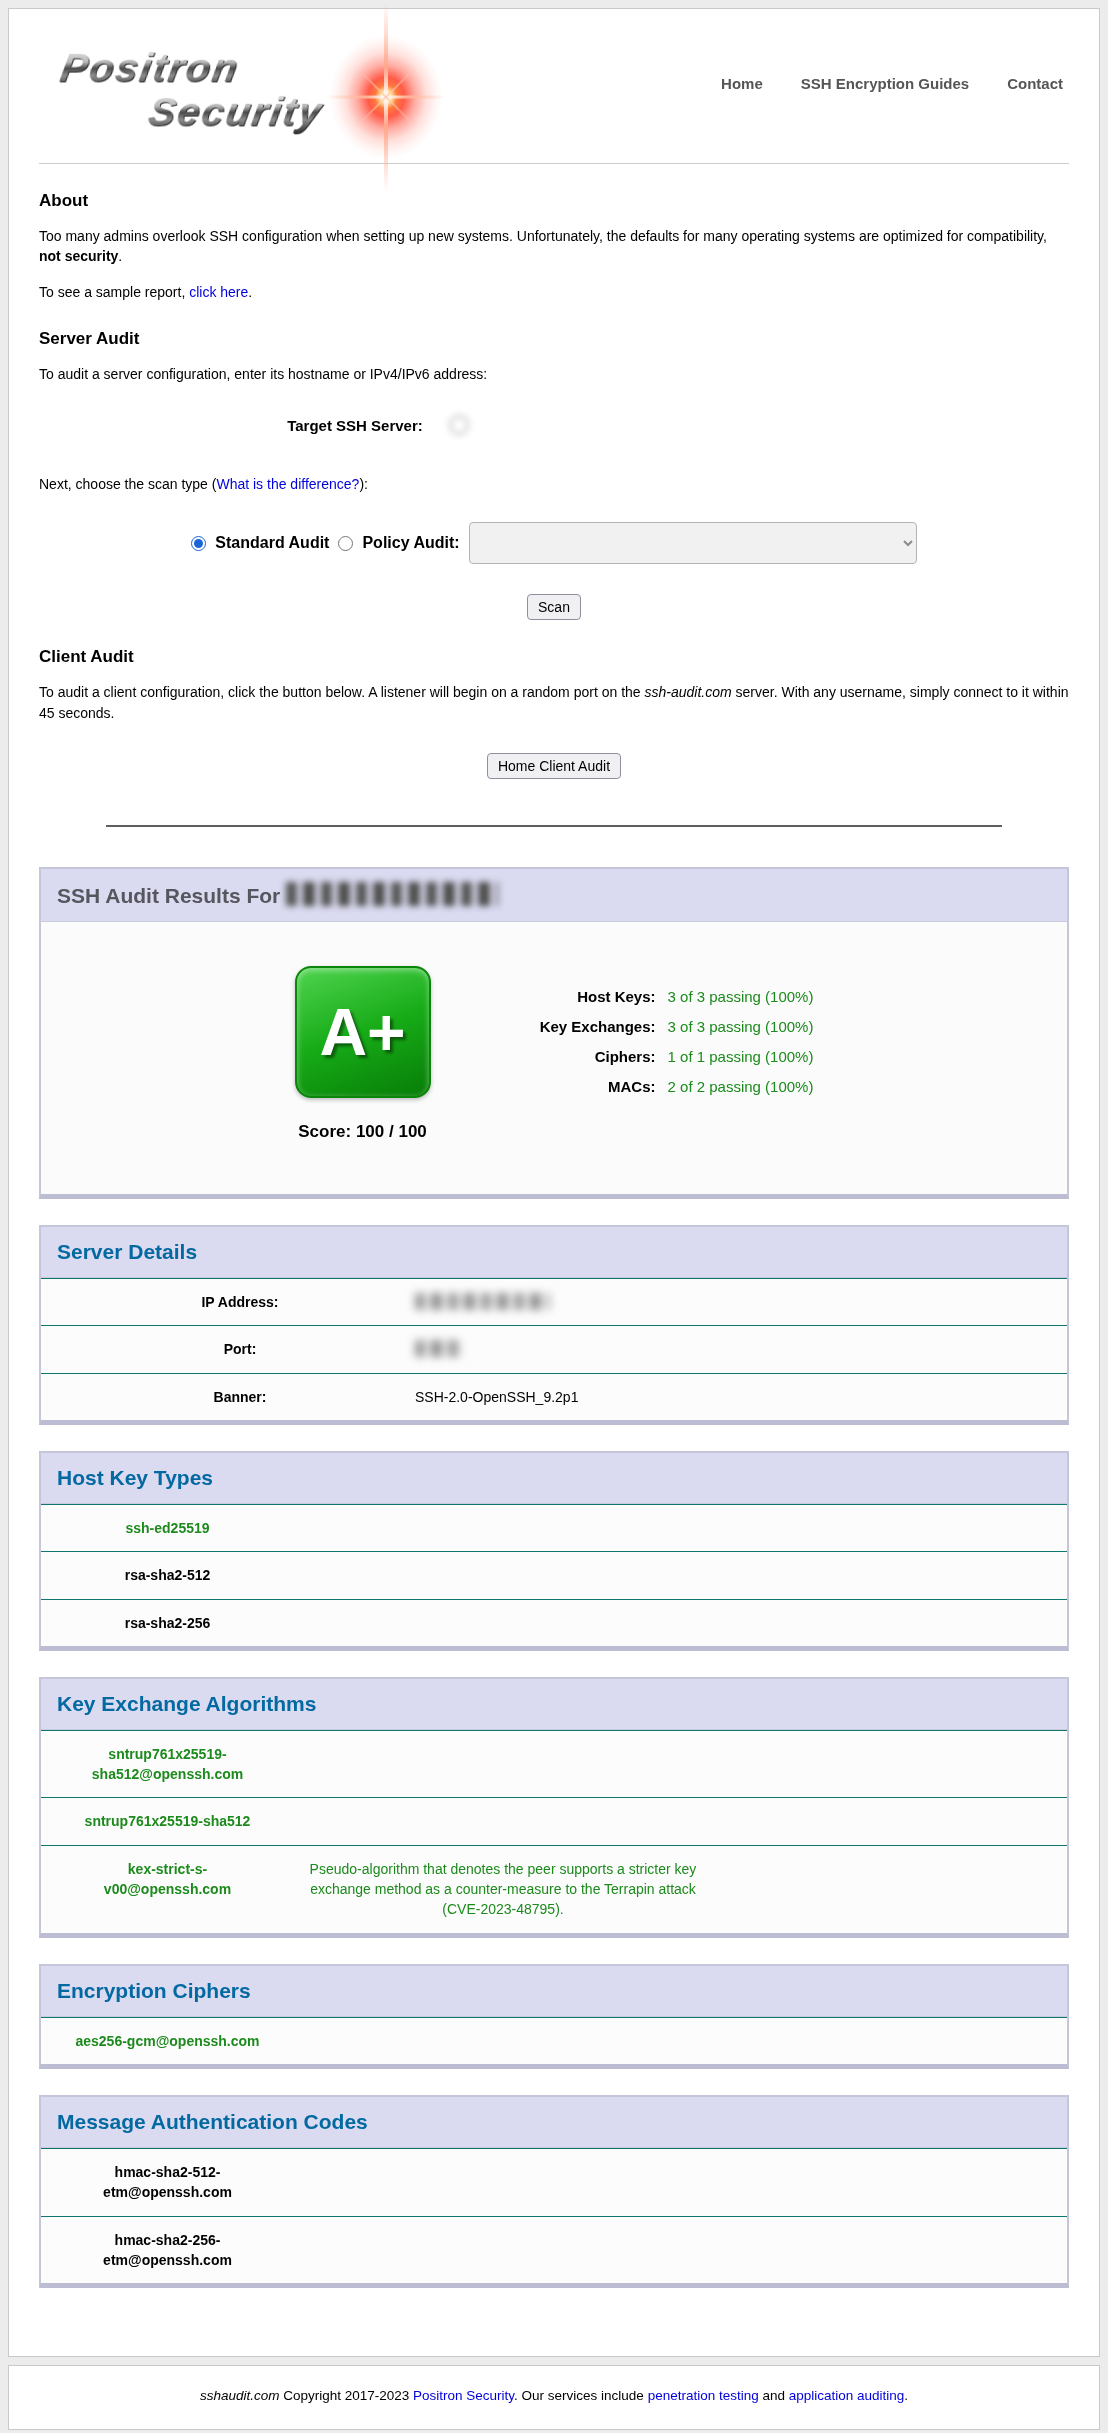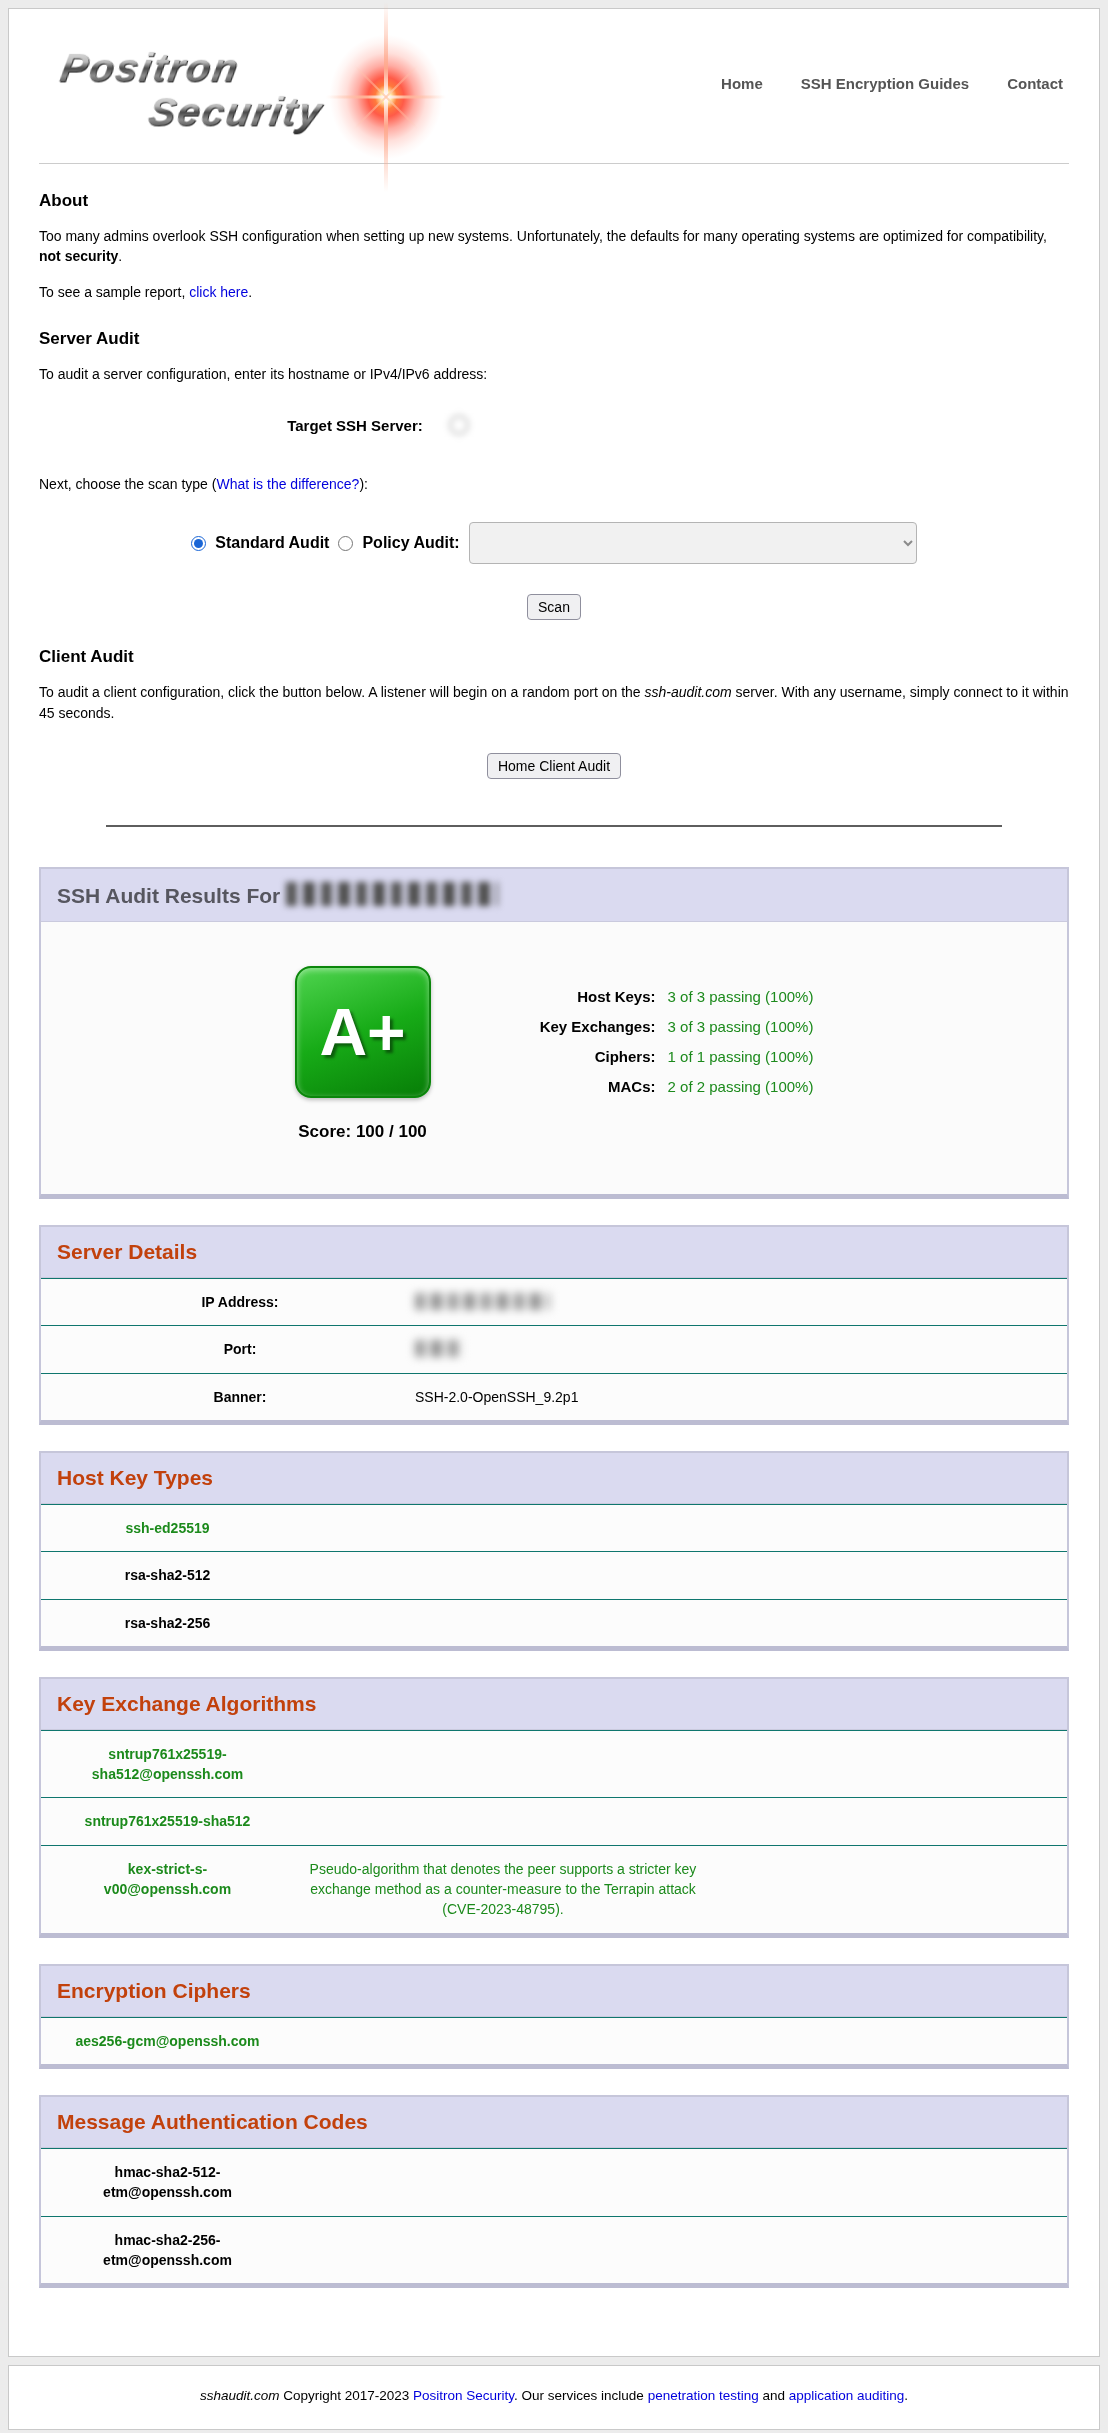--- a/index.html
+++ b/index.html
@@ -60,21 +60,21 @@
   select.policy { width: 448px; height: 32px; font-family: "Liberation Sans", sans-serif; font-size: 16px;
     color: #8b8b8b; background: #f1f1f1; border: 1px solid #b4b4b4; border-radius: 4px; padding: 20px 8px; }
   .btn { display: inline-block; font-family: "Liberation Sans", sans-serif; font-size: 14px; padding: 4px 10px;
     background: #f0f0f2; border: 1px solid #8f8f9d; border-radius: 4px; cursor: pointer; color: #000; }
   .btn-center { text-align: center; margin: 30px 0 18px 0; }
 
   .divider { border: none; border-top: 2px solid #5e5e5e; width: 87%; margin: 46px auto 40px auto; }
 
   
   .panel { border: 2px solid #c6c6da; border-bottom: 5px solid #bcbcd2; margin: 26px 0; background: #fbfbfb; }
-  .panel-h { background: #dadaf0; padding: 13px 16px; font-size: 21px; font-weight: bold; color: #c2410c;
+  .panel-h { background: #dadaf0; padding: 13px 16px; font-size: 21px; font-weight: bold; color: #0369a1;
     border-bottom: 1px solid #cacade; }
   .panel-h.dark { color: #56565f; }
   .redact-host { display: inline-block; vertical-align: -3px; width: 212px; height: 24px; margin-left: 6px;
     background: repeating-linear-gradient(90deg, #575757 0 11px, #dadaf0 11px 17px, #4e4e4e 17px 29px, #dadaf0 29px 35px);
     filter: blur(3px); }
   .results-body { display: flex; justify-content: center; align-items: flex-start; gap: 72px; padding: 44px 0 52px 0; background: #fbfbfb; }
   .grade-block { text-align: center; }
   .grade-badge { width: 136px; height: 132px; margin: 0 auto; border-radius: 16px;
     background: linear-gradient(160deg, #4fd44f 0%, #17ab17 50%, #077d07 100%);
     border: 2px solid #0b860b; box-shadow: 0 2px 4px rgba(0,0,0,.25), inset 0 2px 6px rgba(255,255,255,.45);

